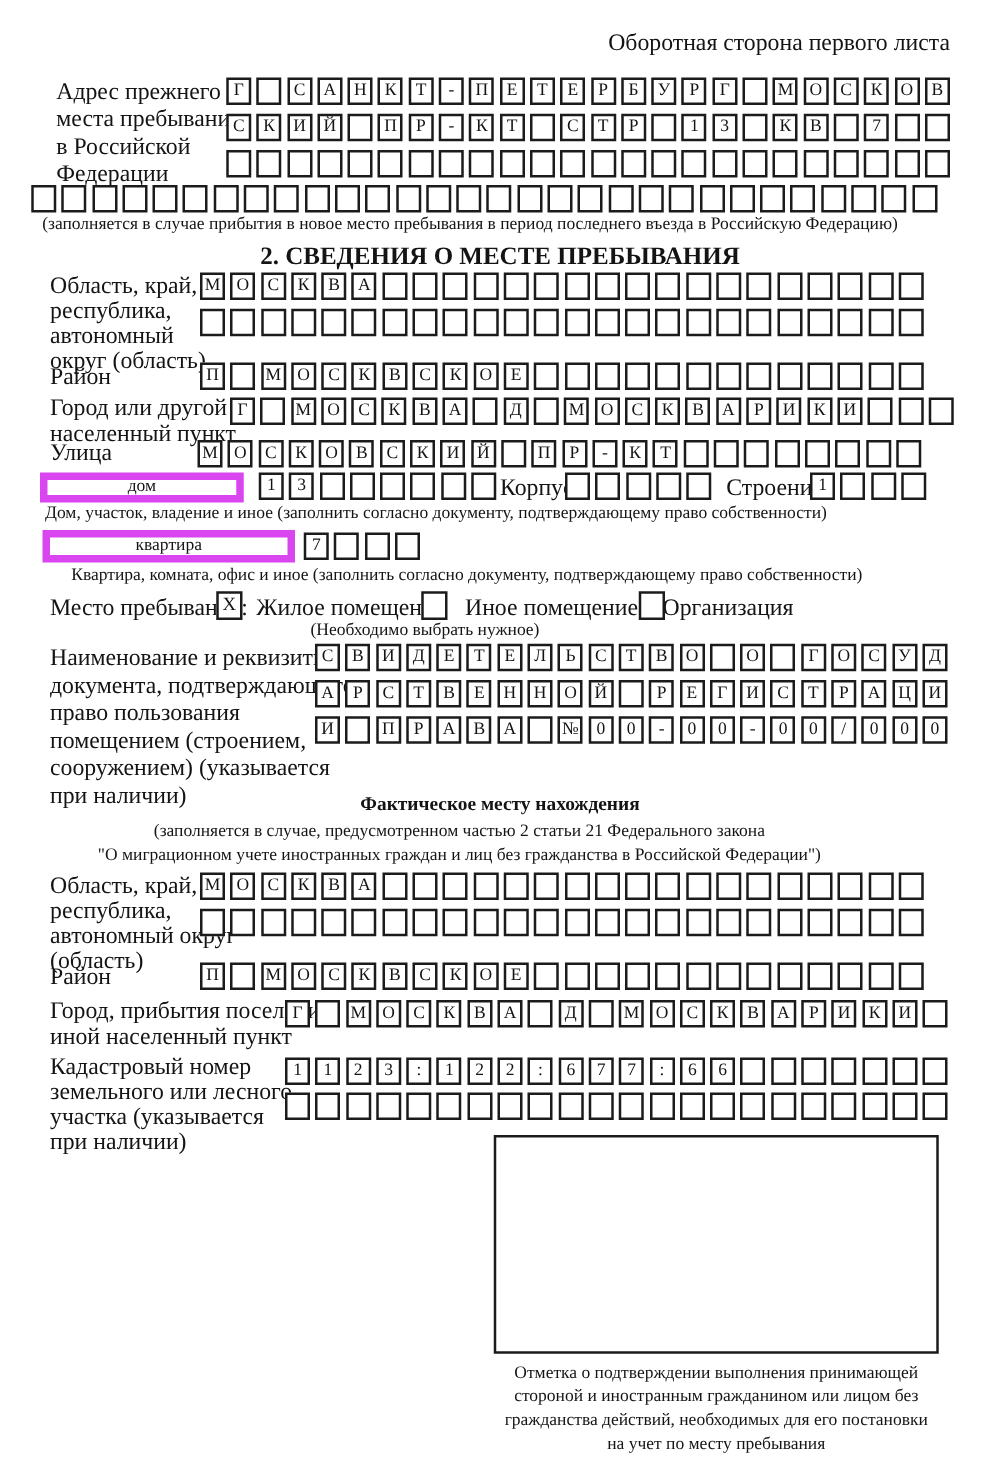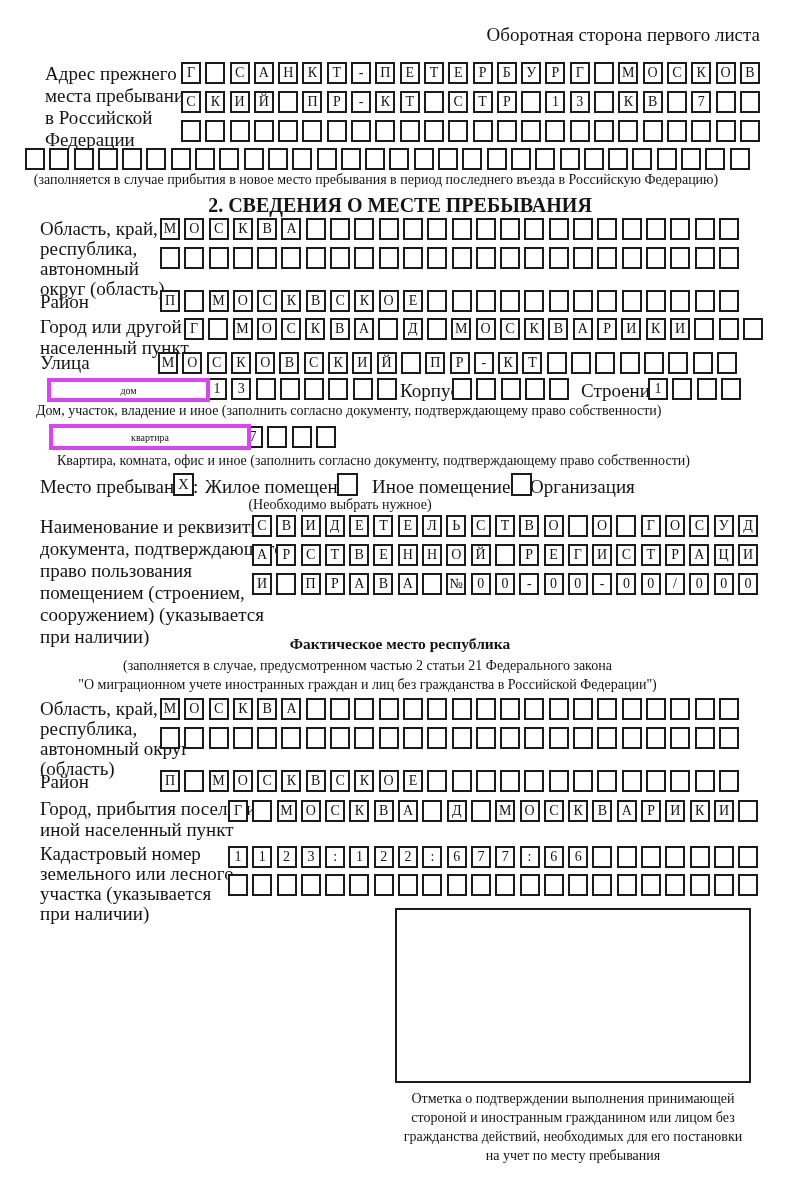--- a/index.html
+++ b/index.html
@@ -5,21 +5,21 @@
   html,body{margin:0;padding:0;background:#ffffff;}
   body{width:800px;height:1180px;position:relative;font-family:"Liberation Serif",serif;color:#141414;}
   .abs{position:absolute;}
   .lbl{font-size:19px;white-space:pre-line;}
   .cap{font-size:14px;}
   .center{text-align:center;}
   .right{text-align:right;}
   .bold{font-weight:bold;}
   .grid-row{position:absolute;display:flex;gap:4.3px;}
   .cell{box-sizing:border-box;width:20px;height:22px;border:2px solid #1b1b1b;display:flex;align-items:center;justify-content:center;font-size:14px;line-height:14px;font-family:"Liberation Serif",serif;background:#fff;}
-  .widebox{position:absolute;box-sizing:border-box;border:4px solid #d946ef;display:flex;align-items:center;justify-content:center;font-size:10px;background:#fff;margin-left:15px;}
+  .widebox{position:absolute;box-sizing:border-box;border:6px solid #d946ef;display:flex;align-items:center;justify-content:center;font-size:14px;background:#fff;}
   .checkbox{position:absolute;box-sizing:border-box;width:21px;height:23px;border:2px solid #1b1b1b;display:flex;align-items:center;justify-content:center;font-size:15px;background:#fff;}
   .stampbox{position:absolute;box-sizing:border-box;border:2px solid #1b1b1b;background:#fff;}
 </style>
 </head>
 <body>
 
 <div class="abs lbl right" style="left:400px;top:24px;width:360px;">Оборотная сторона первого листа</div>
 
 <div class="abs lbl" style="left:45px;top:63px;line-height:22px;">Адрес прежнего
 места пребывания
@@ -49,21 +49,21 @@
 <div class="abs lbl" style="left:530px;top:476px;">Организация</div>
 <div class="abs cap center" style="left:190px;top:497px;width:300px;">(Необходимо выбрать нужное)</div>
 
 <div class="abs lbl" style="left:40px;top:516px;line-height:22px;">Наименование и реквизиты
 документа, подтверждающего
 право пользования
 помещением (строением,
 сооружением) (указывается
 при наличии)</div>
 
-<div class="abs center bold" style="left:0;top:635px;width:800px;font-size:15.5px;">Фактическое место республика</div>
+<div class="abs center bold" style="left:0;top:635px;width:800px;font-size:15.5px;">Фактическое месту нахождения</div>
 <div class="abs cap center" style="left:0;top:656px;width:735px;line-height:19px;white-space:pre-line;">(заполняется в случае, предусмотренном частью 2 статьи 21 Федерального закона
 "О миграционном учете иностранных граждан и лиц без гражданства в Российской Федерации")</div>
 
 <div class="abs lbl" style="left:40px;top:699px;line-height:20px;">Область, край,
 республика,
 автономный округ
 (область)</div>
 <div class="abs lbl" style="left:40px;top:771px;">Район</div>
 <div class="abs lbl" style="left:40px;top:798px;line-height:21px;">Город, прибытия поселение,
 иной населенный пункт</div>

